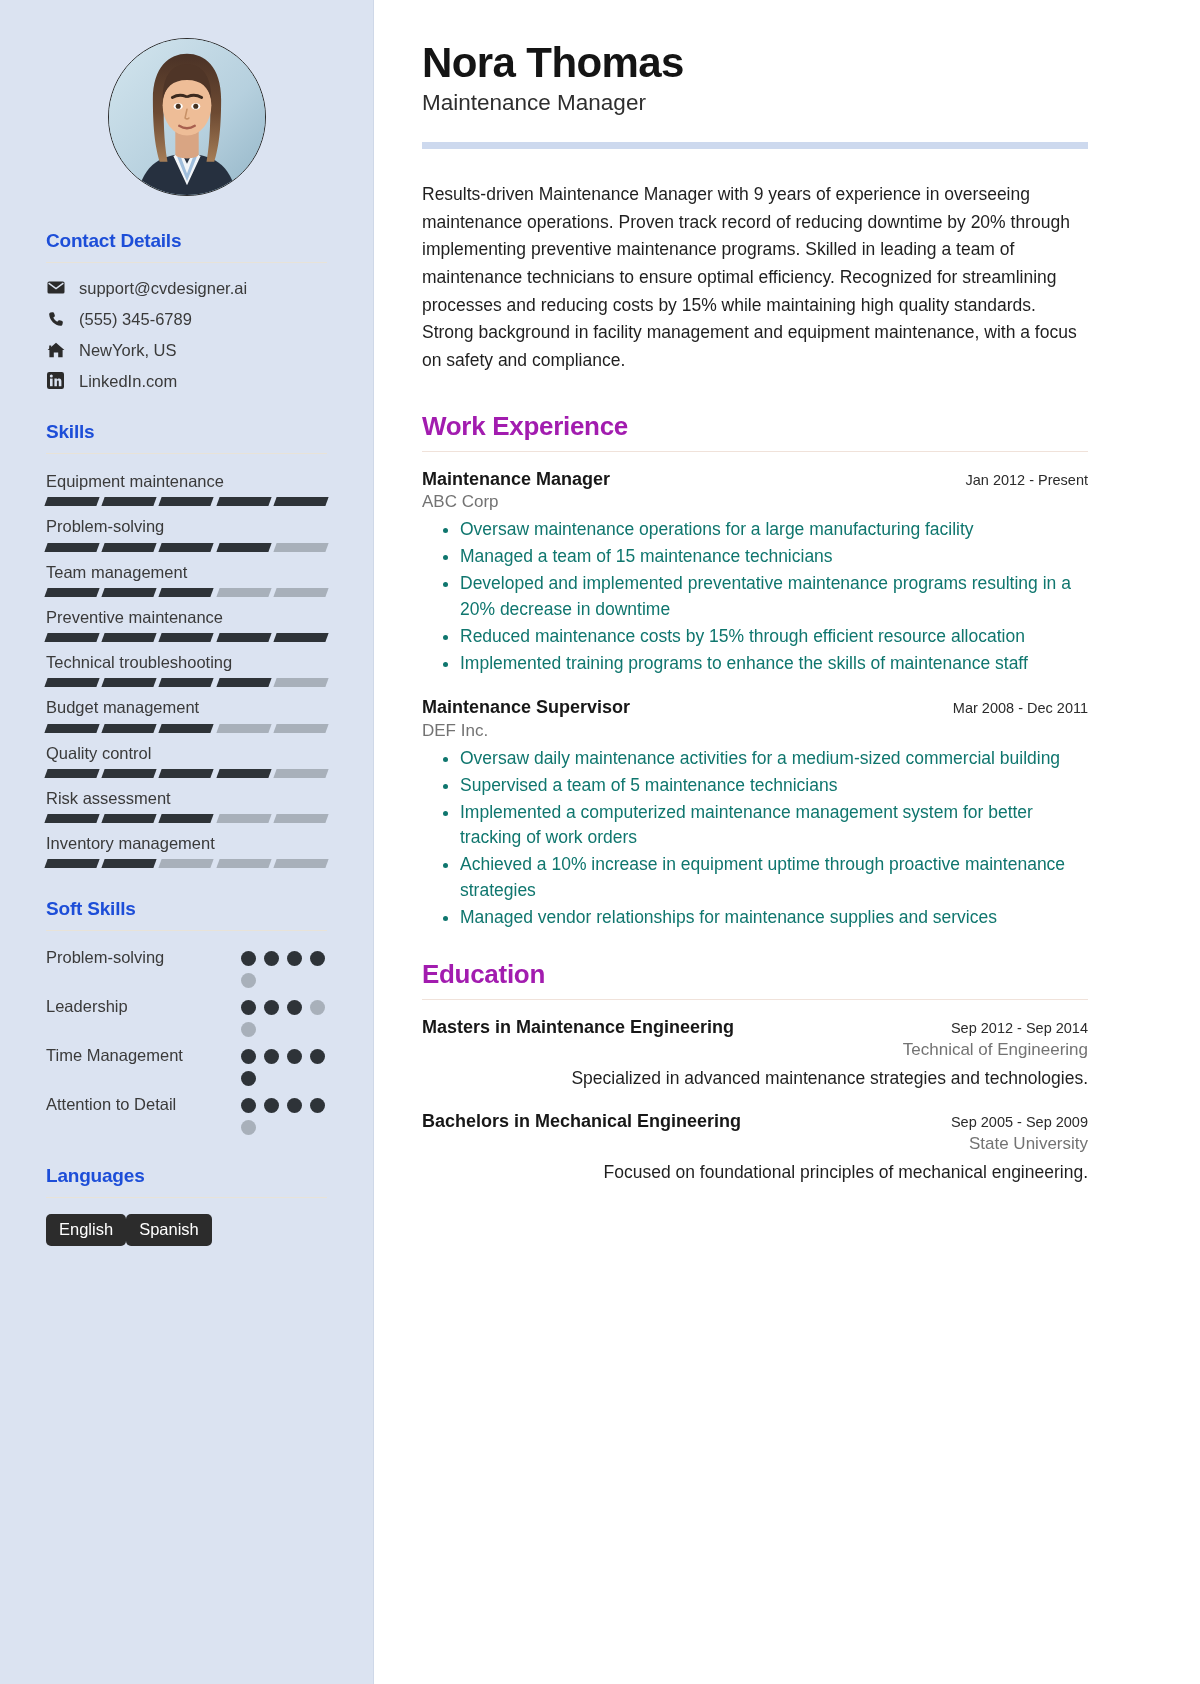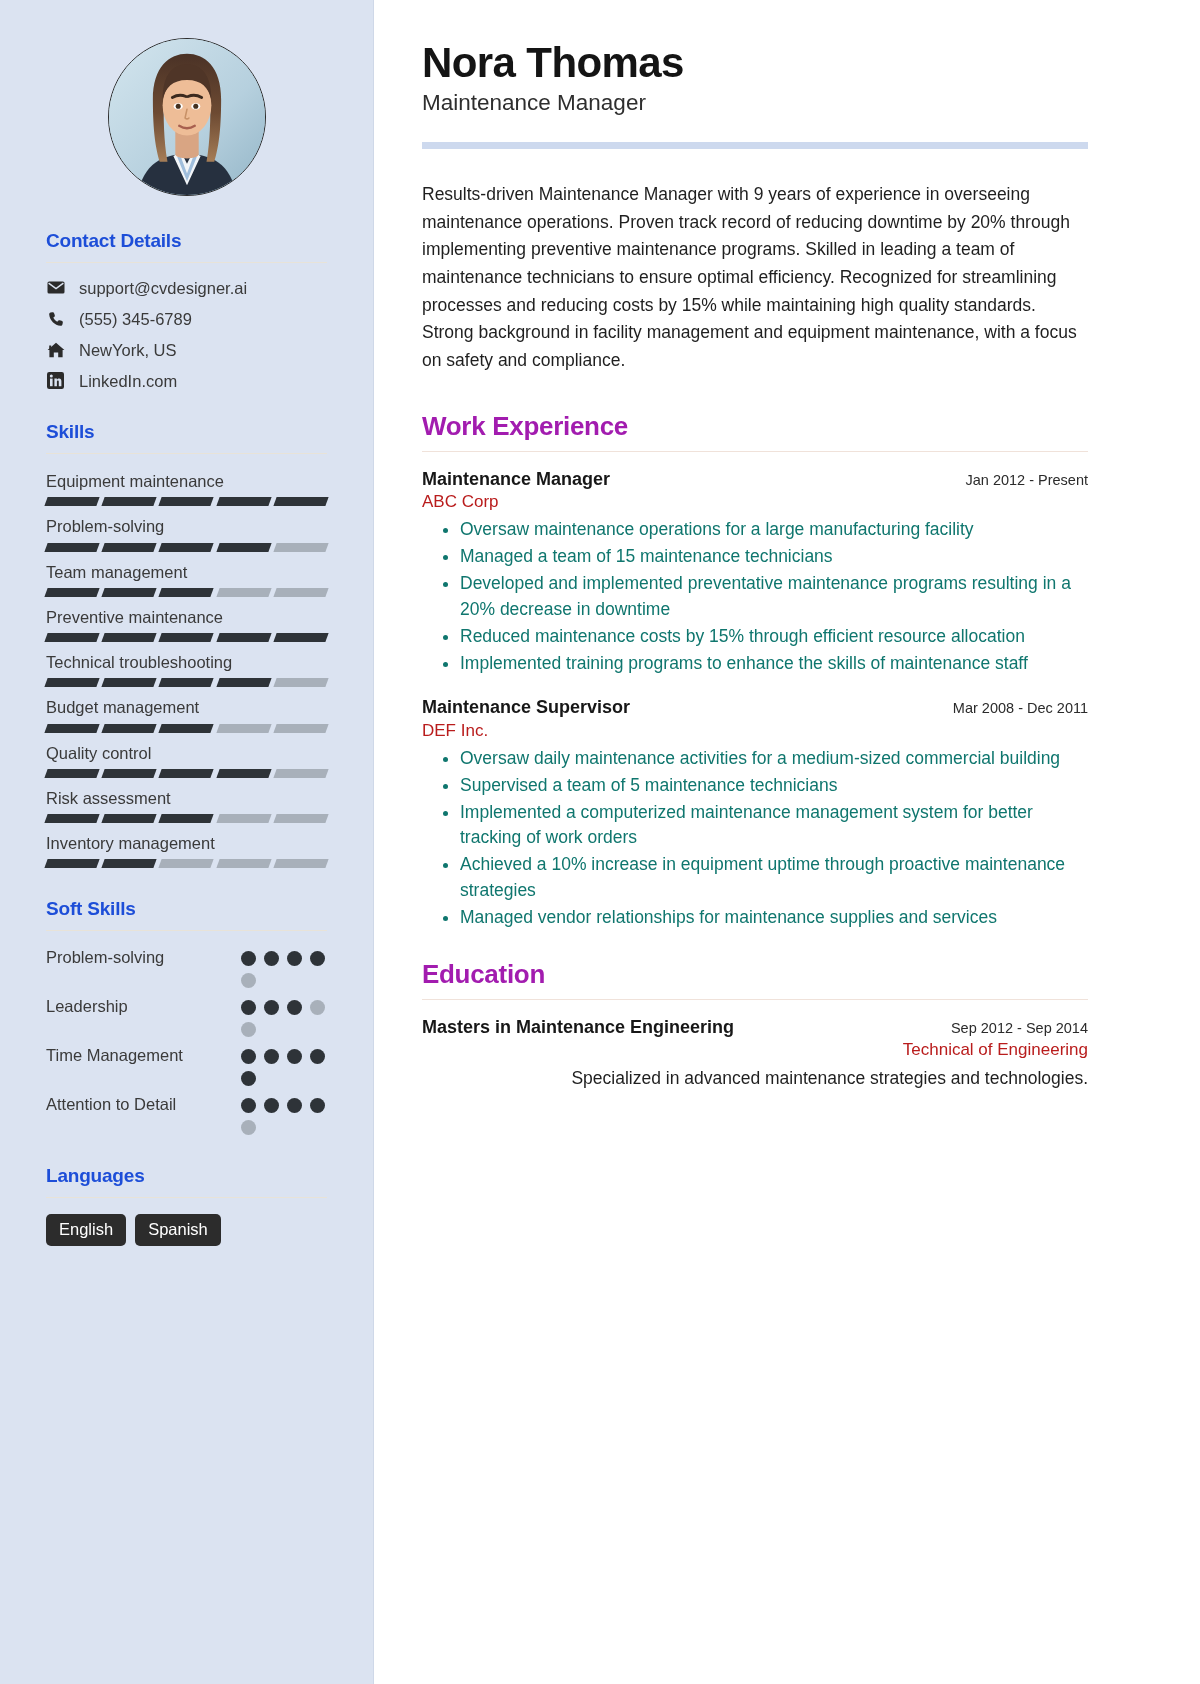--- a/index.html
+++ b/index.html
@@ -127,21 +127,21 @@
   }
   .dot {
     width: 15px;
     height: 15px;
     border-radius: 50%;
     background: #a8b0ba;
   }
   .dot.on { background: #2e3338; }
 
   
-  .lang-list { display: flex; flex-wrap: wrap; gap: 9px; }
+  .lang-list { display: flex; flex-wrap: wrap; }
   .lang-pill {
     background: #2c2c2c;
     color: #ffffff;
     font-size: 16.5px;
     padding: 6px 13px 7px 13px;
     border-radius: 5px;
     line-height: 1.1;
   }
 
   
@@ -206,21 +206,21 @@
     line-height: 1.3;
   }
   .entry-date {
     font-size: 14.5px;
     color: #2b2b2b;
     white-space: nowrap;
     flex-shrink: 0;
   }
   .entry-org {
     font-size: 17px;
-    color: #b91c1c;
+    color: #737373;
     margin-top: 1px;
     margin-bottom: 5px;
   }
   .bullets {
     margin: 0;
     padding-left: 38px;
     list-style: disc;
   }
   .bullets li {
     font-size: 17.5px;
@@ -534,17 +534,25 @@
       <div class="sec-rule"></div>
       <div id="edu-list">
           <div class="edu-entry">
             <div class="entry-head">
               <div class="entry-title">Masters in Maintenance Engineering</div>
               <div class="entry-date">Sep 2012 - Sep 2014</div>
             </div>
             <div class="entry-org">Technical of Engineering</div>
             <div class="entry-desc">Specialized in advanced maintenance strategies and technologies.</div>
           </div>
+          <div class="edu-entry">
+            <div class="entry-head">
+              <div class="entry-title">Bachelors in Mechanical Engineering</div>
+              <div class="entry-date">Sep 2005 - Sep 2009</div>
+            </div>
+            <div class="entry-org">State University</div>
+            <div class="entry-desc">Focused on foundational principles of mechanical engineering.</div>
+          </div>
         </div>
     </section>
 
   </main>
 </div>
 
 </body></html>

